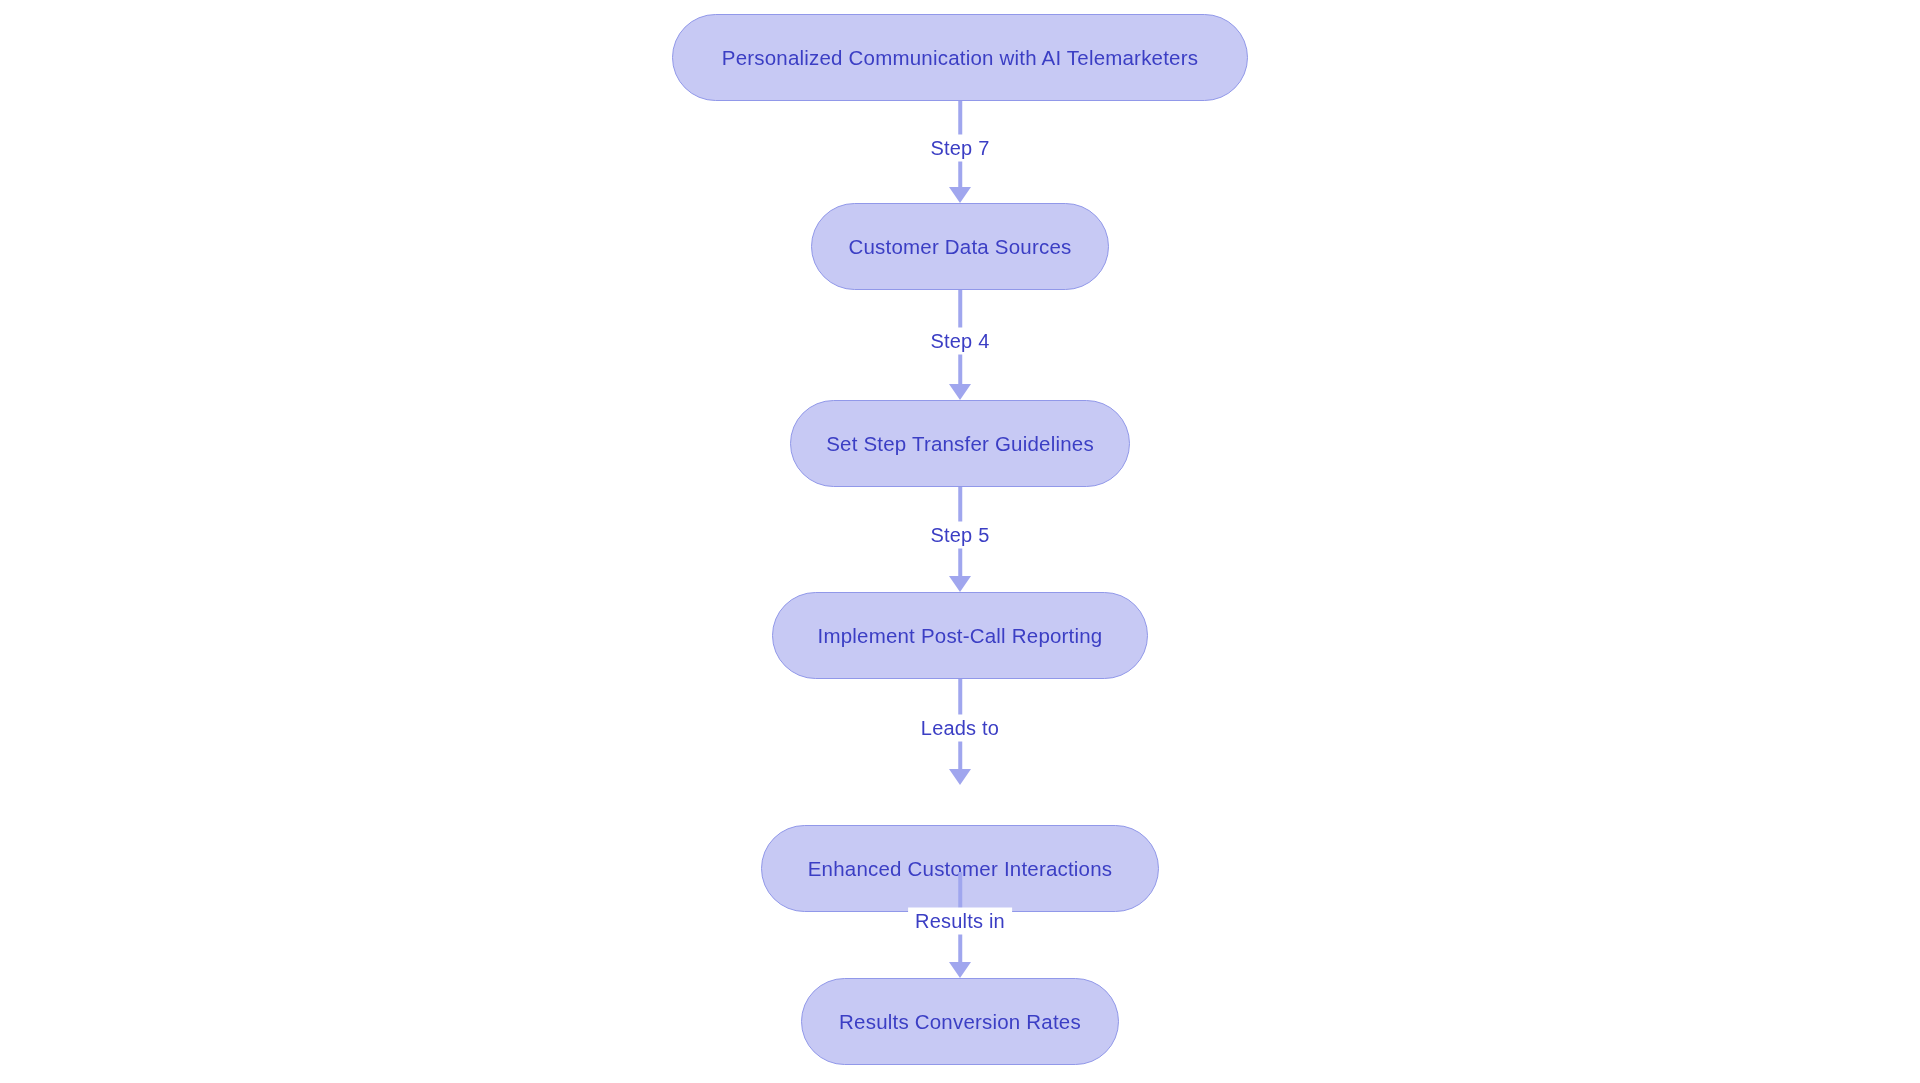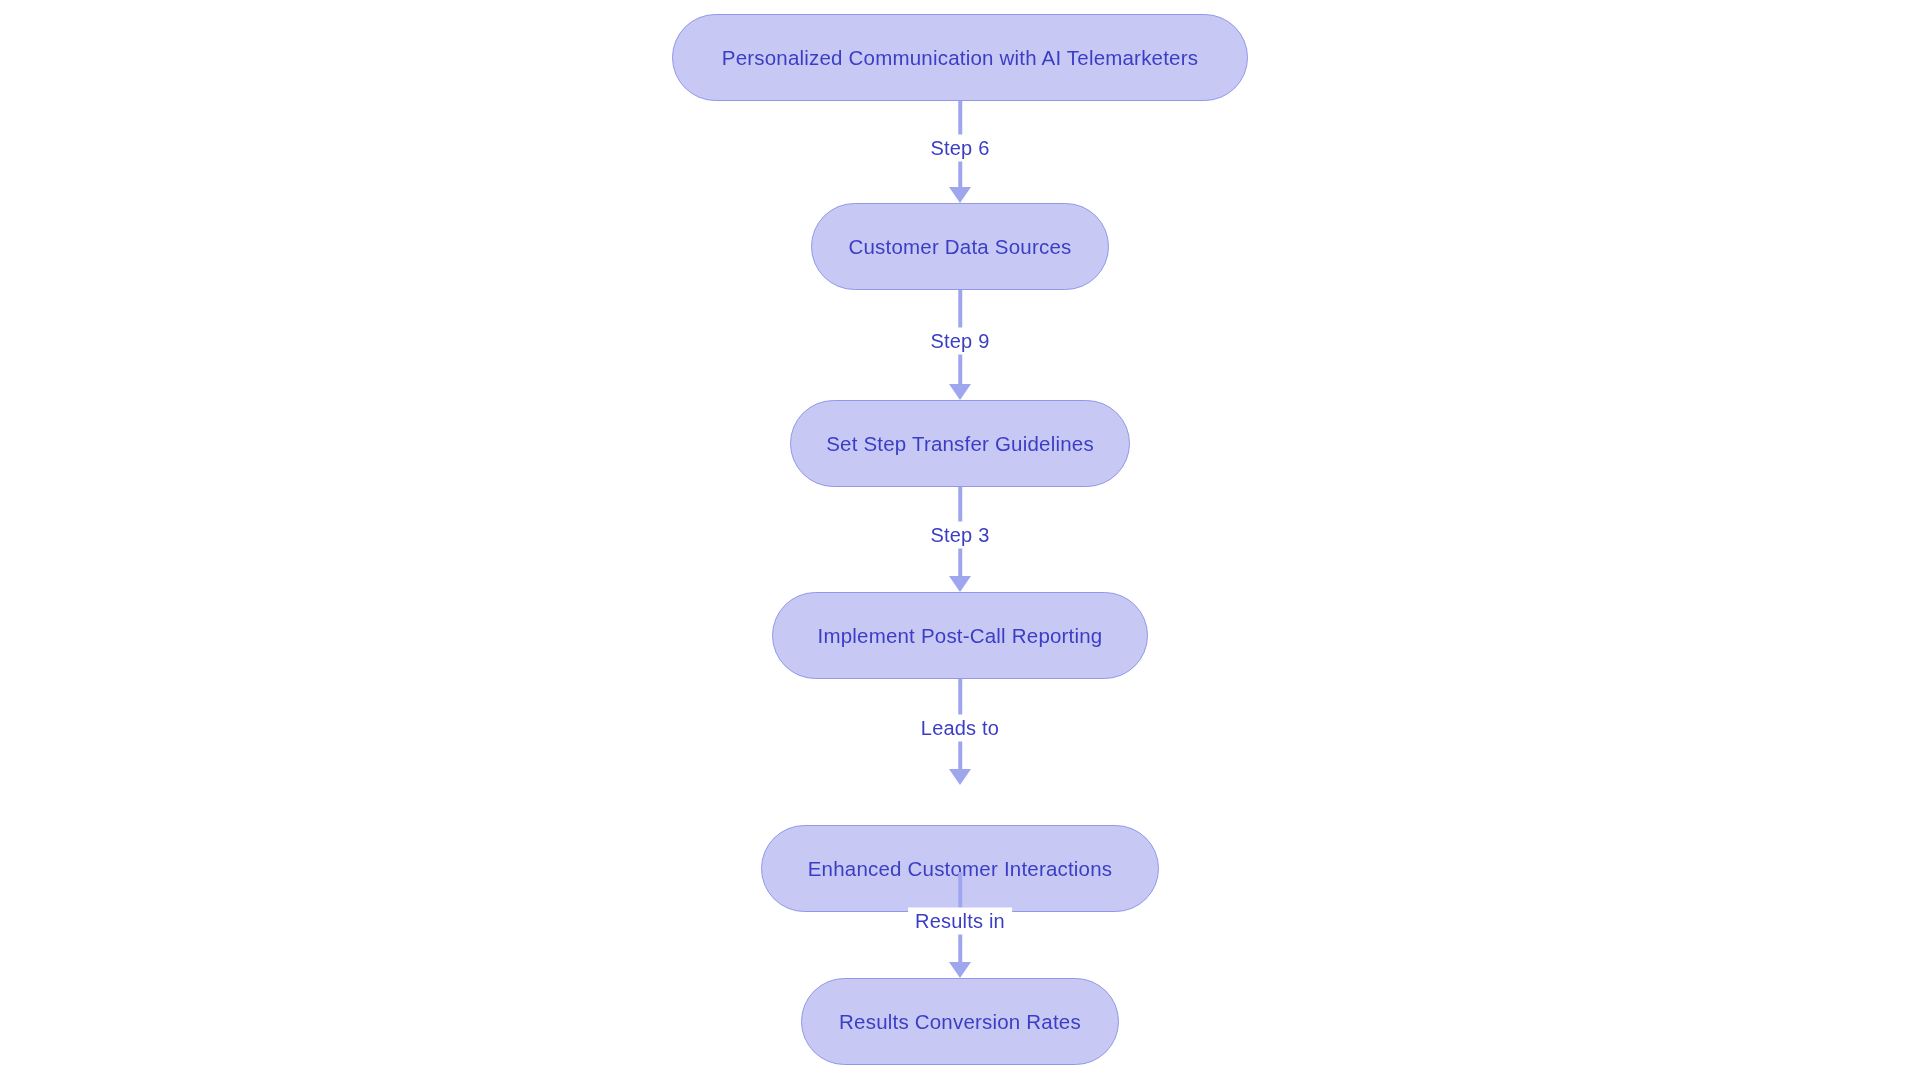--- a/index.html
+++ b/index.html
@@ -96,41 +96,41 @@
 
 <div class="canvas">
 
   <div class="node n0">
     <span class="node-label">Personalized Communication with AI Telemarketers</span>
   </div>
 
   <div class="connector c0">
     <div class="line"></div>
     <div class="arrowhead"></div>
-    <span class="edge-label">Step 6</span>
+    <span class="edge-label">Step 7</span>
   </div>
 
   <div class="node n1">
     <span class="node-label">Customer Data Sources</span>
   </div>
 
   <div class="connector c1">
     <div class="line"></div>
     <div class="arrowhead"></div>
-    <span class="edge-label">Step 9</span>
+    <span class="edge-label">Step 4</span>
   </div>
 
   <div class="node n2">
     <span class="node-label">Set Step Transfer Guidelines</span>
   </div>
 
   <div class="connector c2">
     <div class="line"></div>
     <div class="arrowhead"></div>
-    <span class="edge-label">Step 3</span>
+    <span class="edge-label">Step 5</span>
   </div>
 
   <div class="node n3">
     <span class="node-label">Implement Post-Call Reporting</span>
   </div>
 
   <div class="connector c3">
     <div class="line"></div>
     <div class="arrowhead"></div>
     <span class="edge-label">Leads to</span>

